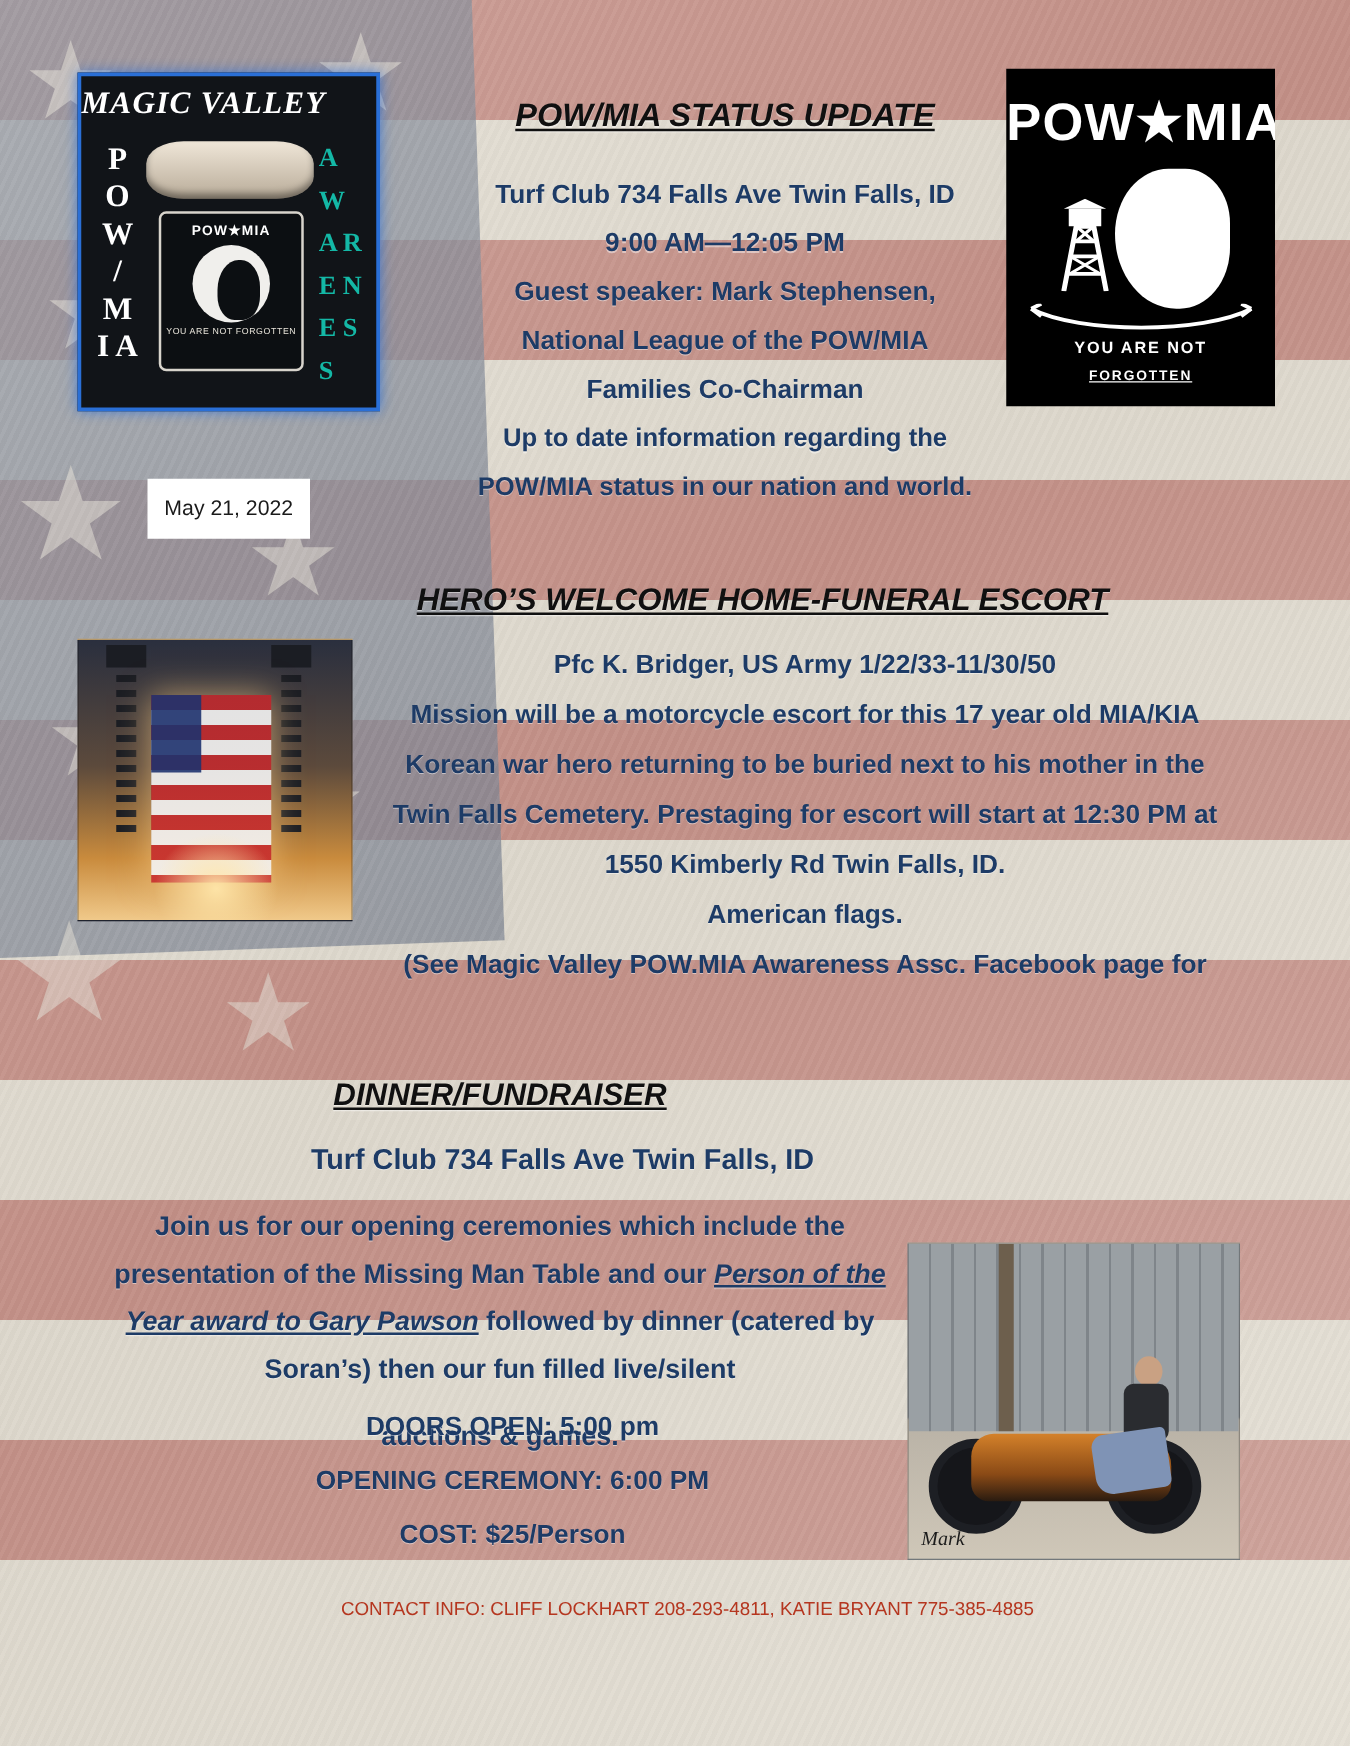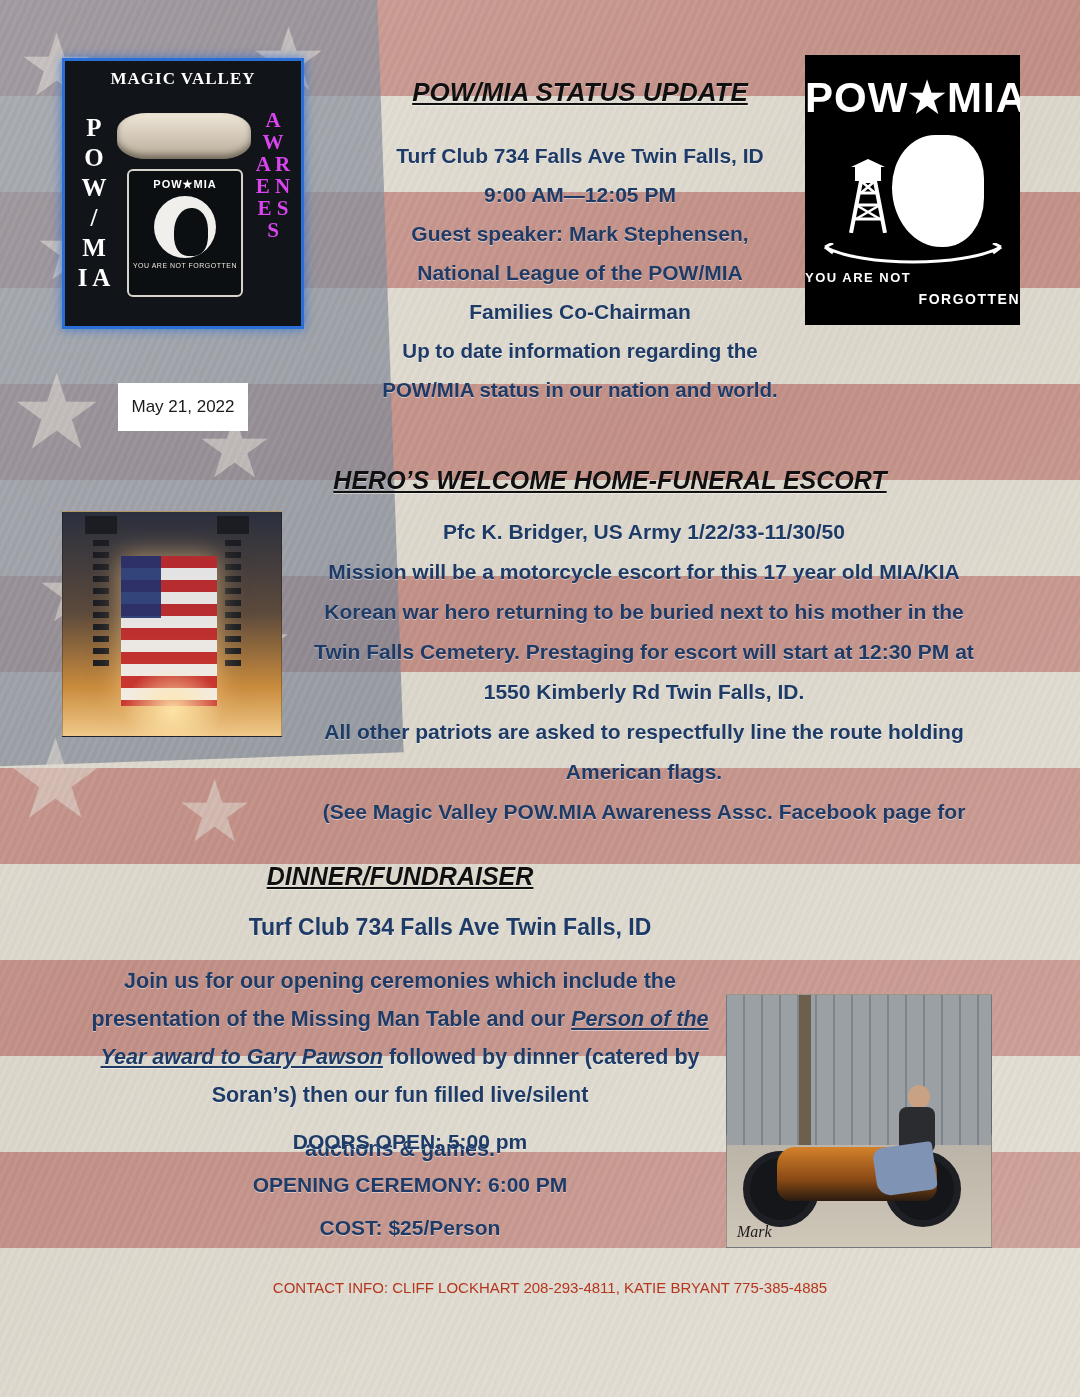--- a/index.html
+++ b/index.html
@@ -75,50 +75,50 @@
     border: 3px solid #2a6fd6;
     box-shadow: 0 0 10px rgba(40,110,220,0.8);
     color: #f2f2f2;
     overflow: hidden;
   }
   #logo-title {
     position: absolute;
     top: 8px;
     left: 0;
     width: 100%;
-    text-align: center;
+    text-align: left;
     font-family: "Liberation Serif", serif;
     font-weight: bold;
-    font-size: 17px;
+    font-size: 25px;
     letter-spacing: 1px;
     color: #ffffff;
+    font-style: italic;
   }
   #logo-left-word {
     position: absolute;
     left: 12px;
     top: 52px;
     width: 34px;
     text-align: center;
     font-family: "Liberation Serif", serif;
     font-weight: bold;
     font-size: 25px;
     line-height: 30px;
     color: #ffffff;
   }
   #logo-right-word {
     position: absolute;
     right: 10px;
     top: 48px;
     width: 36px;
-    text-align: center;
     font-family: "Liberation Serif", serif;
     font-weight: bold;
     font-size: 21px;
-    line-height: 22px;
-    color: #d946ef;
+    line-height: 34px;
+    color: #14b8a6;
   }
   #logo-hands {
     position: absolute;
     left: 52px;
     top: 52px;
     width: 134px;
     height: 46px;
     background: linear-gradient(180deg,#efe6d8,#b8ab98);
     border-radius: 30px / 18px;
     box-shadow: inset 0 -4px 6px rgba(0,0,0,0.4);
@@ -211,34 +211,35 @@
     top: 26px;
     width: 54px;
     height: 74px;
   }
   #powmia-tower svg { display: block; }
   #powmia-footer {
     position: absolute;
     bottom: 40px;
     left: 0;
     width: 100%;
-    text-align: left;
+    text-align: center;
     font-size: 13px;
     font-weight: bold;
     letter-spacing: 1.5px;
   }
   #powmia-footer2 {
     position: absolute;
     bottom: 18px;
     left: 0;
     width: 100%;
-    text-align: right;
-    font-size: 14px;
+    text-align: center;
+    font-size: 11px;
     font-weight: bold;
     letter-spacing: 1.5px;
+    text-decoration: underline;
   }
   #powmia-chain {
     position: absolute;
     bottom: 60px;
     left: 18px;
     width: 180px;
     height: 22px;
   }
 
   
@@ -610,21 +611,20 @@
     <div class="l7">POW/MIA status in our nation and world.</div>
   </div>
 
   <div class="txt heading" id="h-hero">HERO’S WELCOME HOME-FUNERAL ESCORT</div>
   <div class="txt" id="hero-lines">
     <div>Pfc K. Bridger, US Army 1/22/33-11/30/50</div>
     <div>Mission will be a motorcycle escort for this 17 year old MIA/KIA</div>
     <div>Korean war hero returning to be buried next to his mother in the</div>
     <div>Twin Falls Cemetery. Prestaging for escort will start at 12:30 PM at</div>
     <div>1550 Kimberly Rd Twin Falls, ID.</div>
-    <div>All other patriots are asked to respectfully line the route holding</div>
     <div>American flags.</div>
     <div>(See Magic Valley POW.MIA Awareness Assc. Facebook page for</div>
   </div>
 
   <div class="txt heading" id="h-dinner">DINNER/FUNDRAISER</div>
   <div class="txt" id="dinner-venue">Turf Club 734 Falls Ave Twin Falls, ID</div>
   <div class="txt" id="dinner-body">
     <span>Join us for our opening ceremonies which include the presentation of the Missing Man Table and our </span><span class="u-italic">Person of the Year award to Gary Pawson</span><span> followed by dinner (catered by Soran’s) then our fun filled live/silent</span>
     <div style="margin-top:16px;">auctions &amp; games.</div>
   </div>

